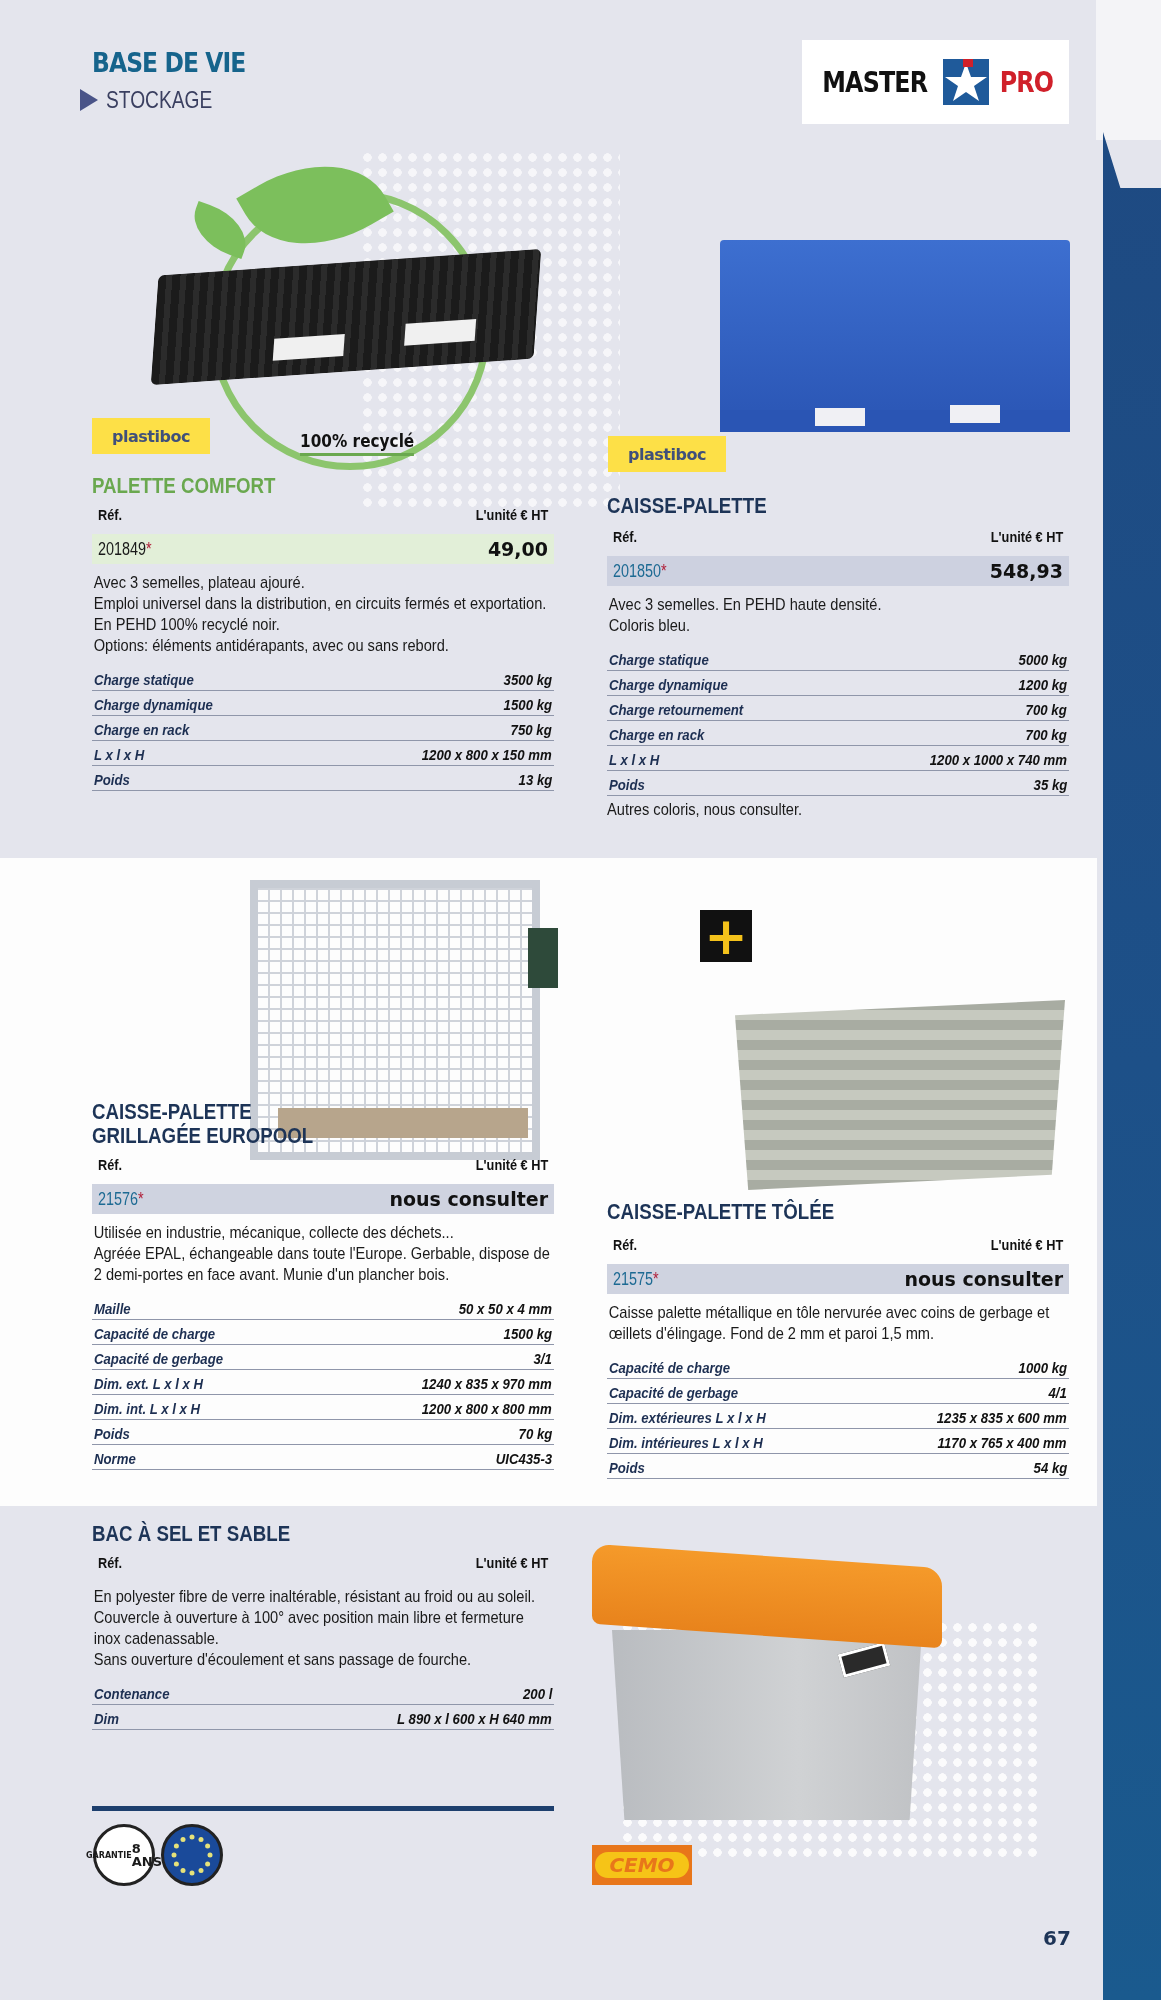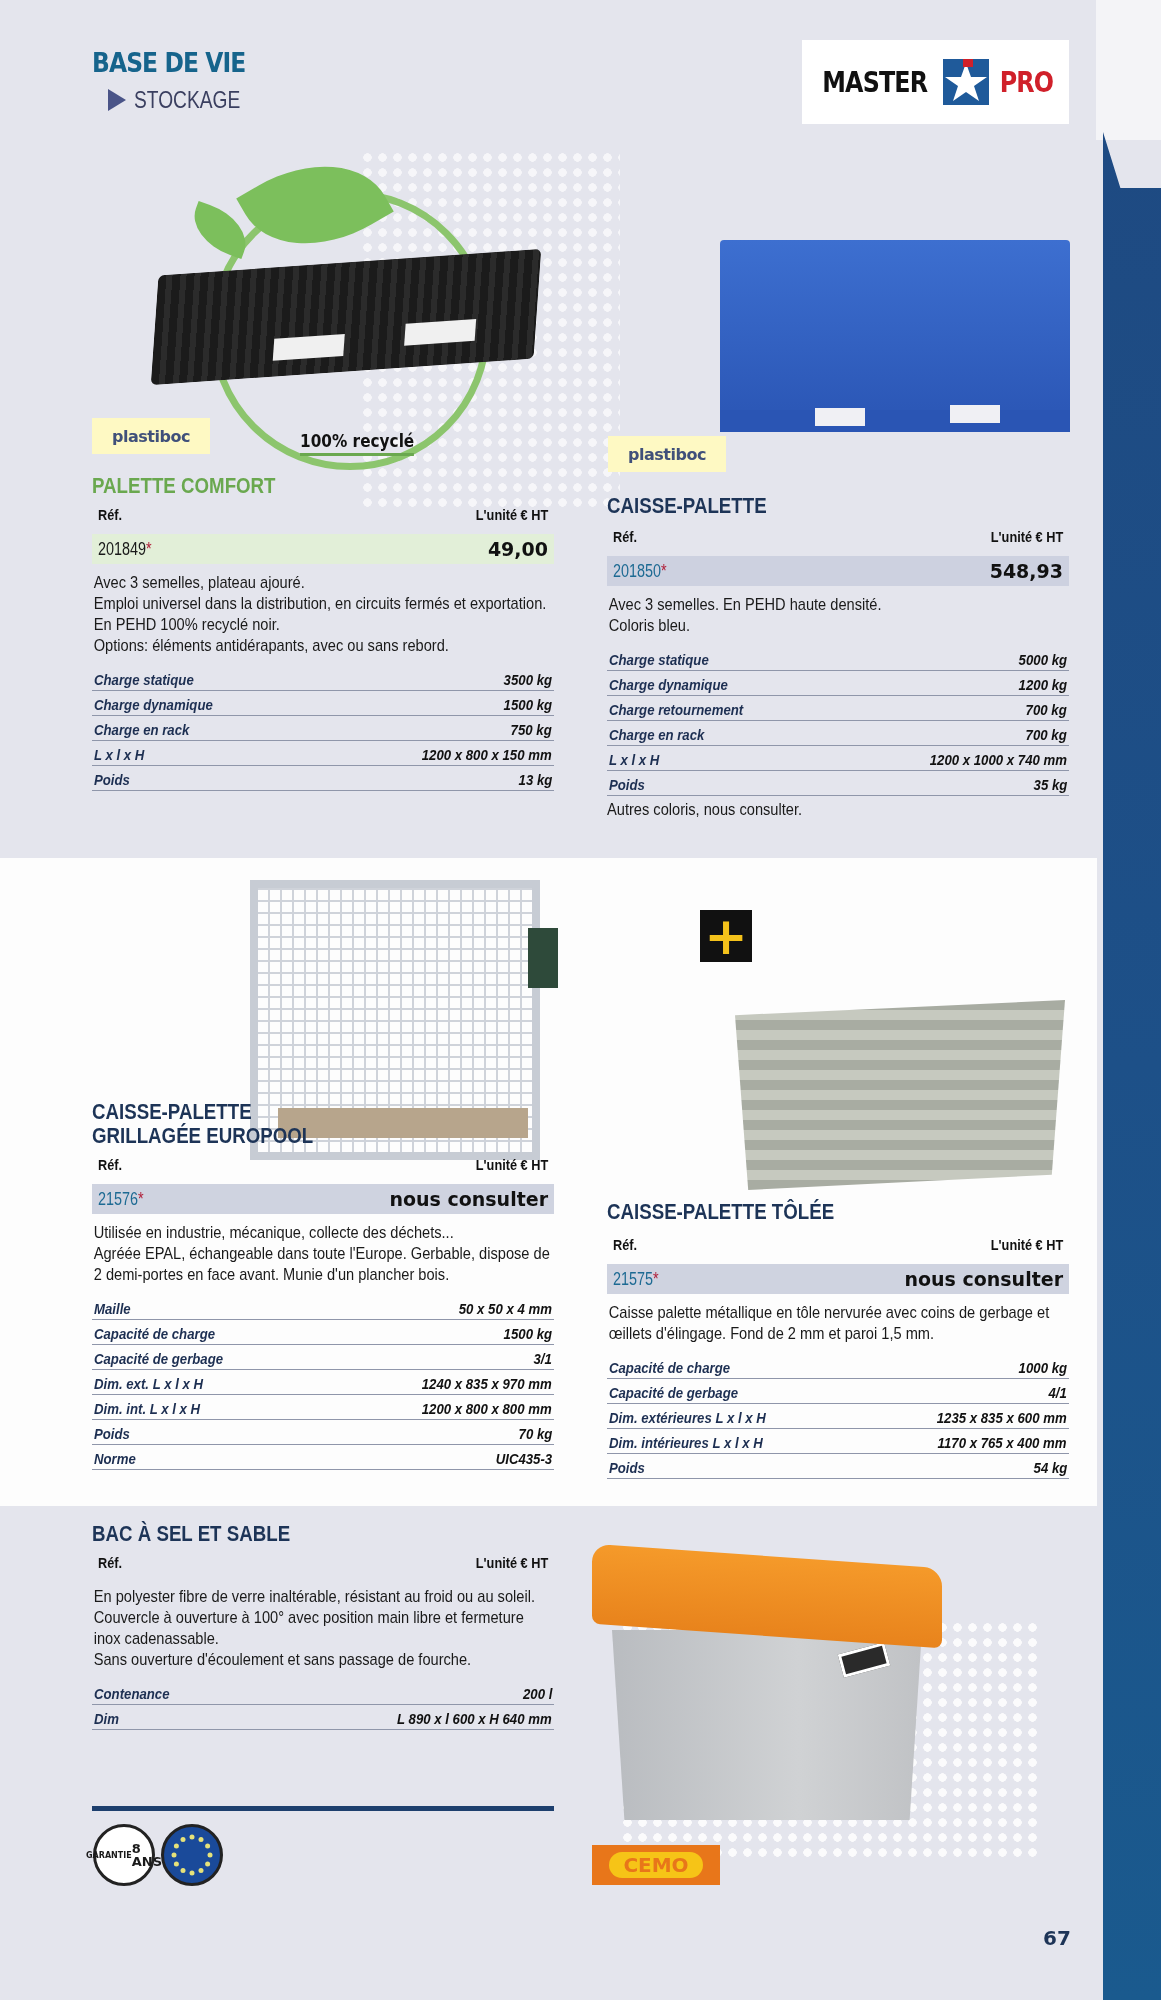--- a/index.html
+++ b/index.html
@@ -31,21 +31,21 @@
   }
 
   
   .brand-title {
     left: 92px; top: 48px;
     font-family: "DejaVu Sans", sans-serif; font-weight: 900; font-size: 26px;
     color: #16648c; letter-spacing: -1px;
     transform: scaleX(0.9); transform-origin: left;
   }
   .brand-sub {
-    left: 108px; top: 86px; display: flex; align-items: center; gap: 8px;
+    left: 80px; top: 86px; display: flex; align-items: center; gap: 8px;
     font-size: 24px; color: #3a3f60; font-weight: 400; justify-content: flex-end;
   }
   .brand-sub .tri {
     width: 0; height: 0;
     border-top: 11px solid transparent; border-bottom: 11px solid transparent;
     border-left: 18px solid #4a5488;
   }
   .brand-sub span { transform: scaleX(0.8); transform-origin: left; display: inline-block; }
 
   .logo-box {
@@ -102,21 +102,21 @@
   
   .pallet-black {
     background: repeating-linear-gradient(90deg, #1b1b1b 0 8px, #2b2b2b 8px 14px),
                 #222;
     border-radius: 6px;
   }
   .leaf { background: #7cbf5c; border-radius: 0 80% 0 80%; }
   .eco-ring { border: 7px solid #8cc56d; border-radius: 50%; }
 
   .badge-plastiboc {
-    background: #fef9c3; display: flex; align-items: center; justify-content: center;
+    background: #fde047; display: flex; align-items: center; justify-content: center;
     font-family: "DejaVu Sans", sans-serif; font-weight: 700; font-size: 16px; color: #40507a;
     letter-spacing: -0.5px;
   }
 
   .recycle-label {
     font-family: "DejaVu Sans", sans-serif; font-weight: 700; font-size: 18px; color: #111;
     transform: scaleX(0.85); transform-origin: left; border-bottom: 3px solid #6aa84f; padding-bottom: 2px;
   }
 
   .elingable {
@@ -418,16 +418,16 @@
         <circle cx="33" cy="39.6" r="2.5"></circle>
         <circle cx="24" cy="42" r="2.5"></circle>
         <circle cx="15" cy="39.6" r="2.5"></circle>
         <circle cx="8.4" cy="33" r="2.5"></circle>
         <circle cx="6" cy="24" r="2.5"></circle>
         <circle cx="8.4" cy="15" r="2.5"></circle>
         <circle cx="15" cy="8.4" r="2.5"></circle>
     </g>
   </svg>
 </div>
-<div class="abs cemo" style="left:592px;top:1845px;width:128px;height:40px;">
+<div class="abs cemo" style="left:592px;top:1845px;width:100px;height:40px;font-style:italic;">
   <span>CEMO</span>
 </div>
 <div class="abs page-num" style="left:1043px;top:1926px;">67</div>
 
 </body></html>

